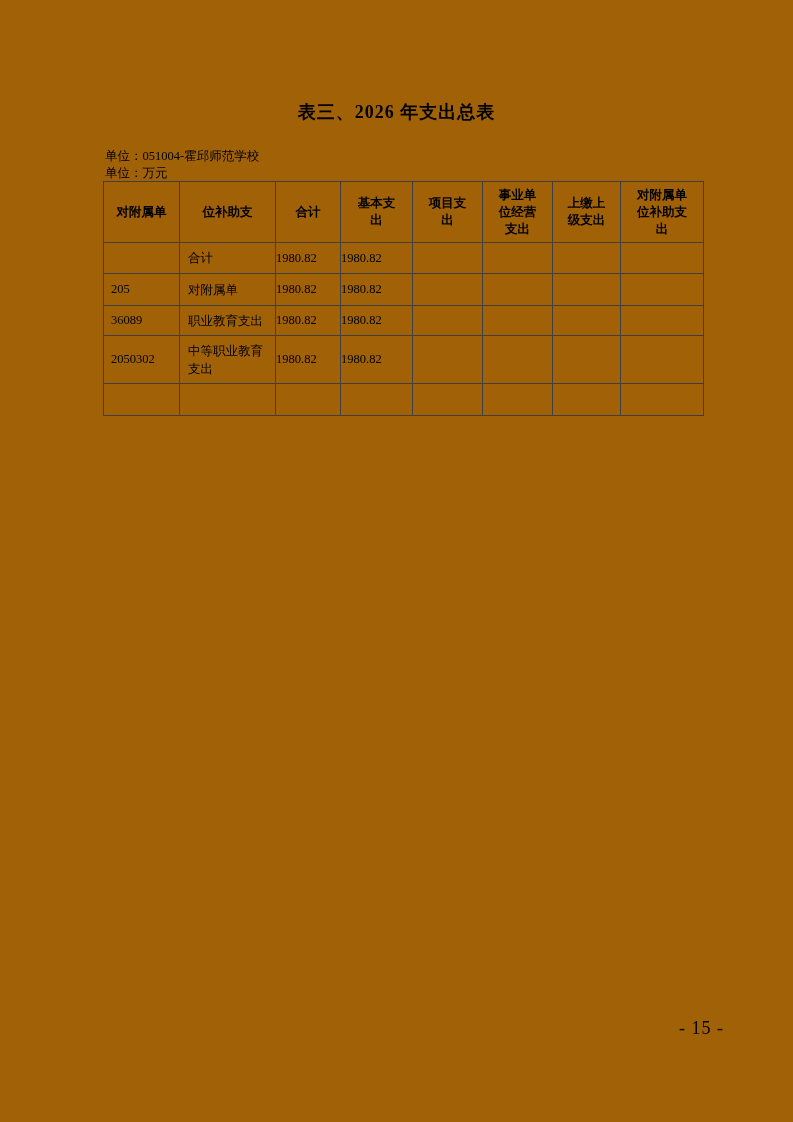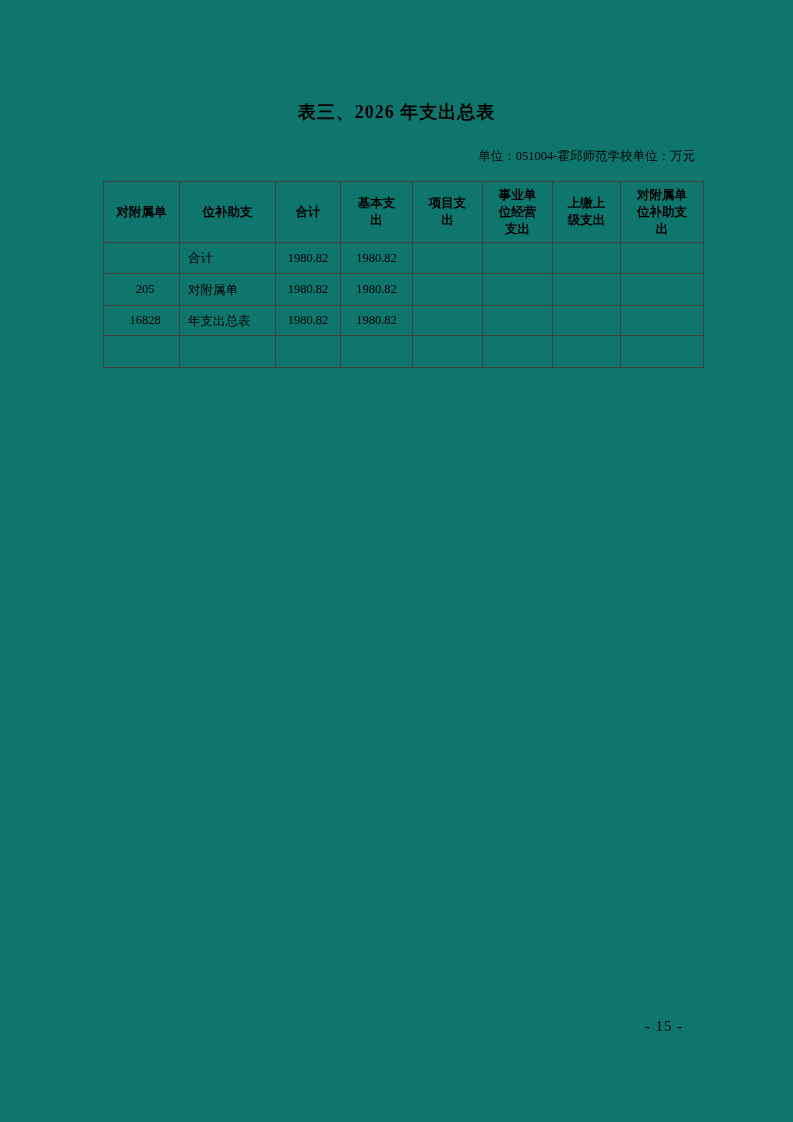--- a/index.html
+++ b/index.html
@@ -1,21 +1,21 @@
 <!DOCTYPE html>
 <html><head>
 <meta charset="utf-8">
 <style>
   * { margin: 0; padding: 0; box-sizing: border-box; }
   html, body { background: #888; }
   .page {
     position: relative;
     width: 793px;
     height: 1122px;
-    background: #0f766e;
+    background: #a16207;
     margin: 0 auto;
     font-family: "Liberation Serif", "DejaVu Serif", serif;
     color: #000;
     overflow: hidden;
   }
   .doc-title {
     position: absolute;
     top: 100px;
     left: 0;
     width: 100%;
@@ -25,20 +25,21 @@
     letter-spacing: 1px;
   }
   .unit-row {
     position: absolute;
     top: 148px;
     left: 105px;
     width: 590px;
     display: flex;
     justify-content: flex-end;
     font-size: 12.5px;
+    flex-direction: column;
   }
   table.main {
     position: absolute;
     left: 103px;
     top: 181px;
     width: 600px;
     border-collapse: collapse;
     table-layout: fixed;
     font-size: 12.5px;
   }
@@ -53,31 +54,31 @@
     text-align: center;
     line-height: 17px;
     padding: 2px;
   }
   tr.hdr    { height: 61px; }
   tr.r0     { height: 31px; }
   tr.r1     { height: 32px; }
   tr.r2     { height: 30px; }
   tr.r3     { height: 48px; }
   tr.r4     { height: 32px; }
-  td.code   { text-align: center; padding-left: 7px; }
+  td.code   { text-align: left; padding-left: 7px; }
   td.name   { text-align: left; padding-left: 8px; line-height: 18px; }
-  td.num    { text-align: center; }
+  td.num    { }
   td.thick  { border: 2px solid #000; }
   .page-number {
     position: absolute;
     top: 1018px;
     left: 604px;
     width: 120px;
-    text-align: center;
-    font-size: 15px;
+    text-align: right;
+    font-size: 18px;
     letter-spacing: 1px;
   }
 </style>
 </head>
 <body>
 
 <div class="page">
 
   <div class="doc-title">表三、2026 年支出总表</div>
 
@@ -129,22 +130,33 @@
       <td class="code thick">205</td>
       <td class="name">对附属单</td>
       <td class="num">1980.82</td>
       <td class="num">1980.82</td>
       <td class="num"></td>
       <td class="num"></td>
       <td class="num"></td>
       <td class="num"></td>
     </tr>
     <tr class="r2">
-      <td class="code thick">16828</td>
-      <td class="name">年支出总表</td>
+      <td class="code thick">36089</td>
+      <td class="name">职业教育支出</td>
+      <td class="num">1980.82</td>
+      <td class="num">1980.82</td>
+      <td class="num"></td>
+      <td class="num"></td>
+      <td class="num"></td>
+      <td class="num"></td>
+    </tr>
+    <tr class="r3">
+      <td class="code thick">2050302</td>
+      <td class="name">中等职业教育
+支出</td>
       <td class="num">1980.82</td>
       <td class="num">1980.82</td>
       <td class="num"></td>
       <td class="num"></td>
       <td class="num"></td>
       <td class="num"></td>
     </tr>
     <tr class="r4">
       <td class="code"></td>
       <td class="name"></td>

